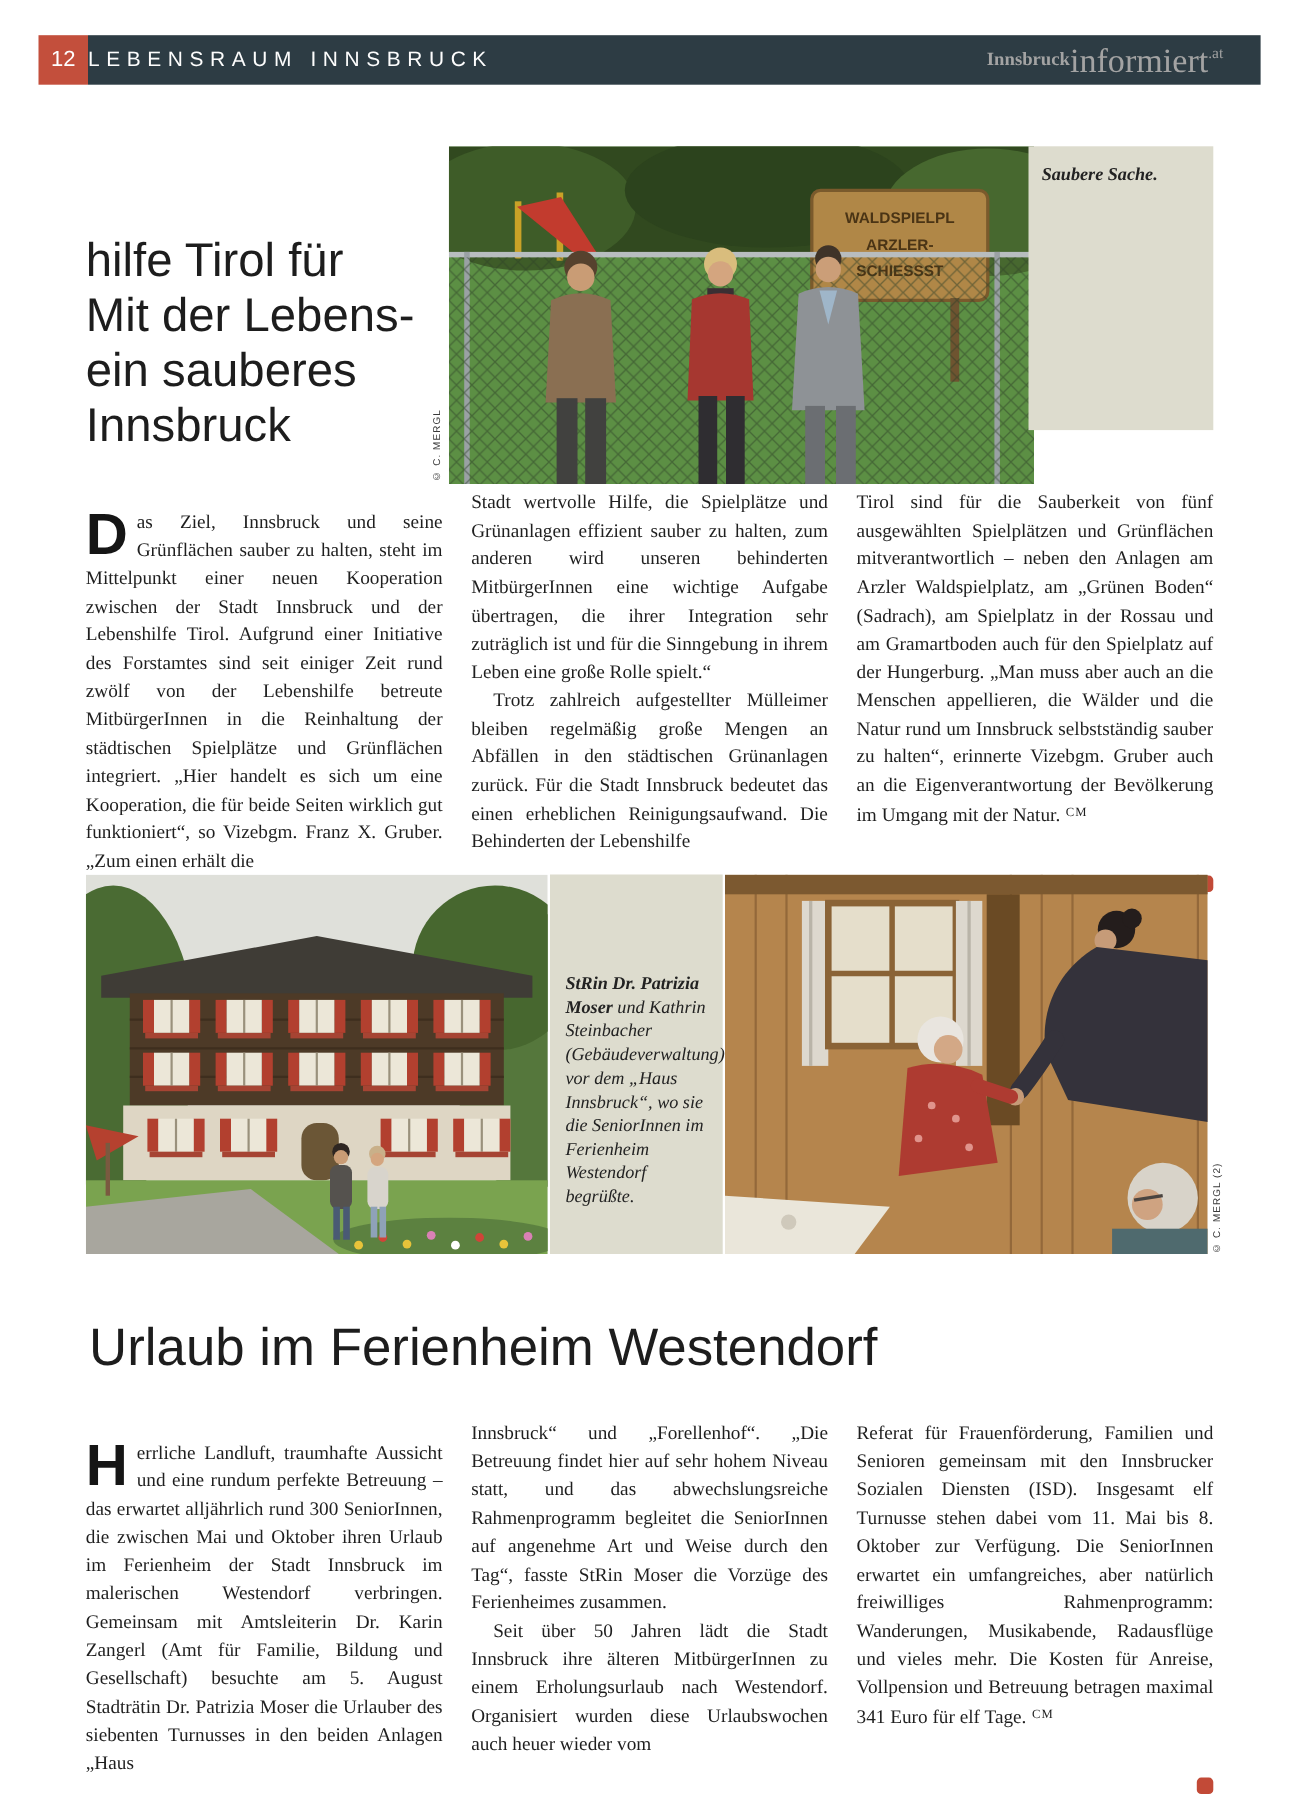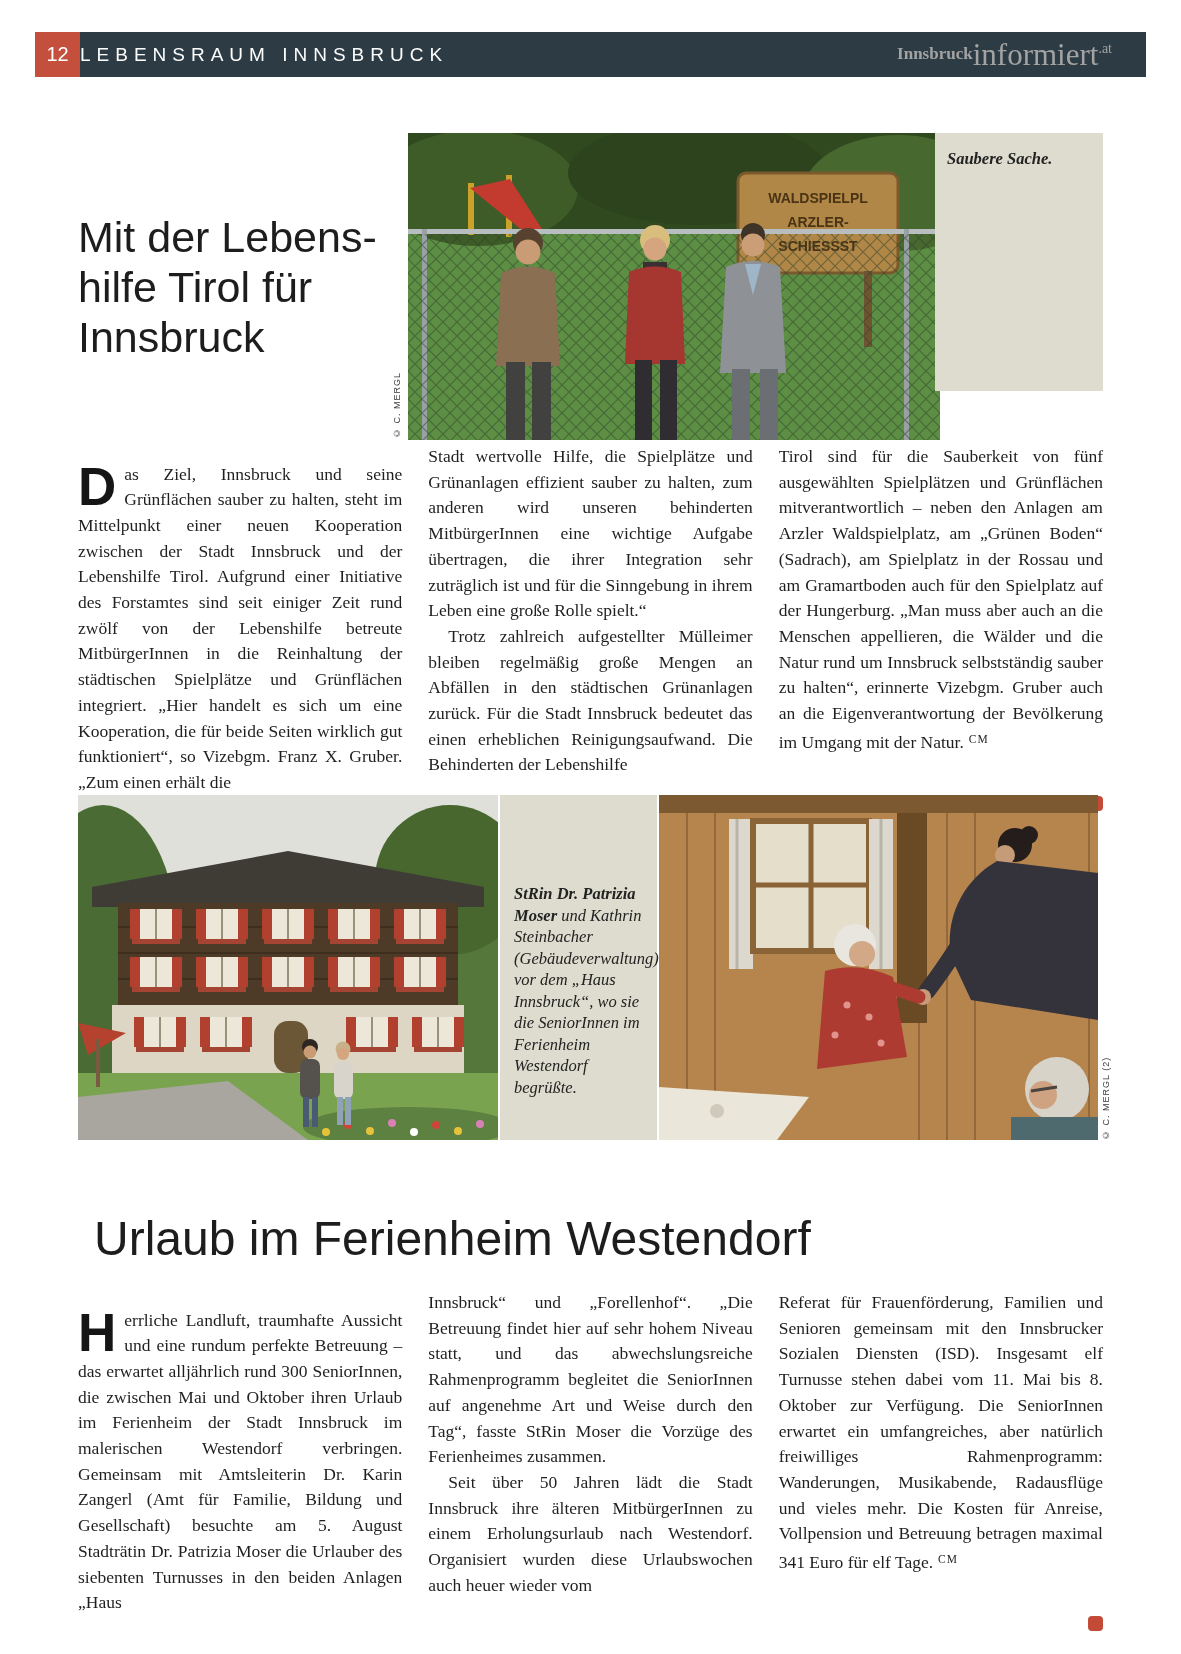--- a/index.html
+++ b/index.html
@@ -17,21 +17,21 @@
   .brand{margin-right:34px;color:#a3a3a3;white-space:nowrap;}
   .b1{font-size:17px;font-weight:bold;vertical-align:6px;}
   .b2{font-size:31px;}
   .b3{font-size:14px;vertical-align:12px;}
 
   
   .title1{position:absolute;left:78px;top:212px;width:345px;margin:0;
           font-family:"Liberation Sans",sans-serif;font-weight:300;
           font-size:43px;line-height:50px;color:#1d1d1d;}
   .title1 .tl{display:block;}
-  .title2{position:absolute;left:78px;top:1196px;margin:16px;width:1000px;
+  .title2{position:absolute;left:78px;top:1196px;margin:3px;width:1000px;
           font-family:"Liberation Sans",sans-serif;font-weight:300;
           font-size:48px;line-height:54px;color:#1d1d1d;}
 
   
   .photo{position:absolute;overflow:hidden;}
   .photo svg{display:block;width:100%;height:100%;}
   .photo1{left:408px;top:133px;width:532px;height:307px;}
   .photo2{left:78px;top:795px;width:420px;height:345px;}
   .photo3{left:659px;top:795px;width:439px;height:345px;}
   .credit{position:absolute;writing-mode:vertical-rl;transform:rotate(180deg);
@@ -66,22 +66,23 @@
 
 <div class="page">
 
   <div class="pagenum">12</div>
   <div class="bar">
     <span class="section">LEBENSRAUM INNSBRUCK</span>
     <span class="brand"><span class="b1">Innsbruck</span><span class="b2">informiert</span><span class="b3">.at</span></span>
   </div>
 
   <h1 class="title1">
+    <span class="tl">hilfe Tirol für</span>
     <span class="tl">Mit der Lebens-</span>
-    <span class="tl">hilfe Tirol für</span>
+    <span class="tl">ein sauberes</span>
     <span class="tl">Innsbruck</span>
   </h1>
 
   <div class="credit credit1">© C. MERGL</div>
   <div class="photo photo1">
     <svg viewBox="0 0 532 307" preserveAspectRatio="none">
       <defs>
         <pattern id="chain" width="14" height="14" patternUnits="userSpaceOnUse">
           <path d="M0 0 L14 14 M14 0 L0 14" stroke="#2e4028" stroke-width="1.2" fill="none"></path>
         </pattern>

